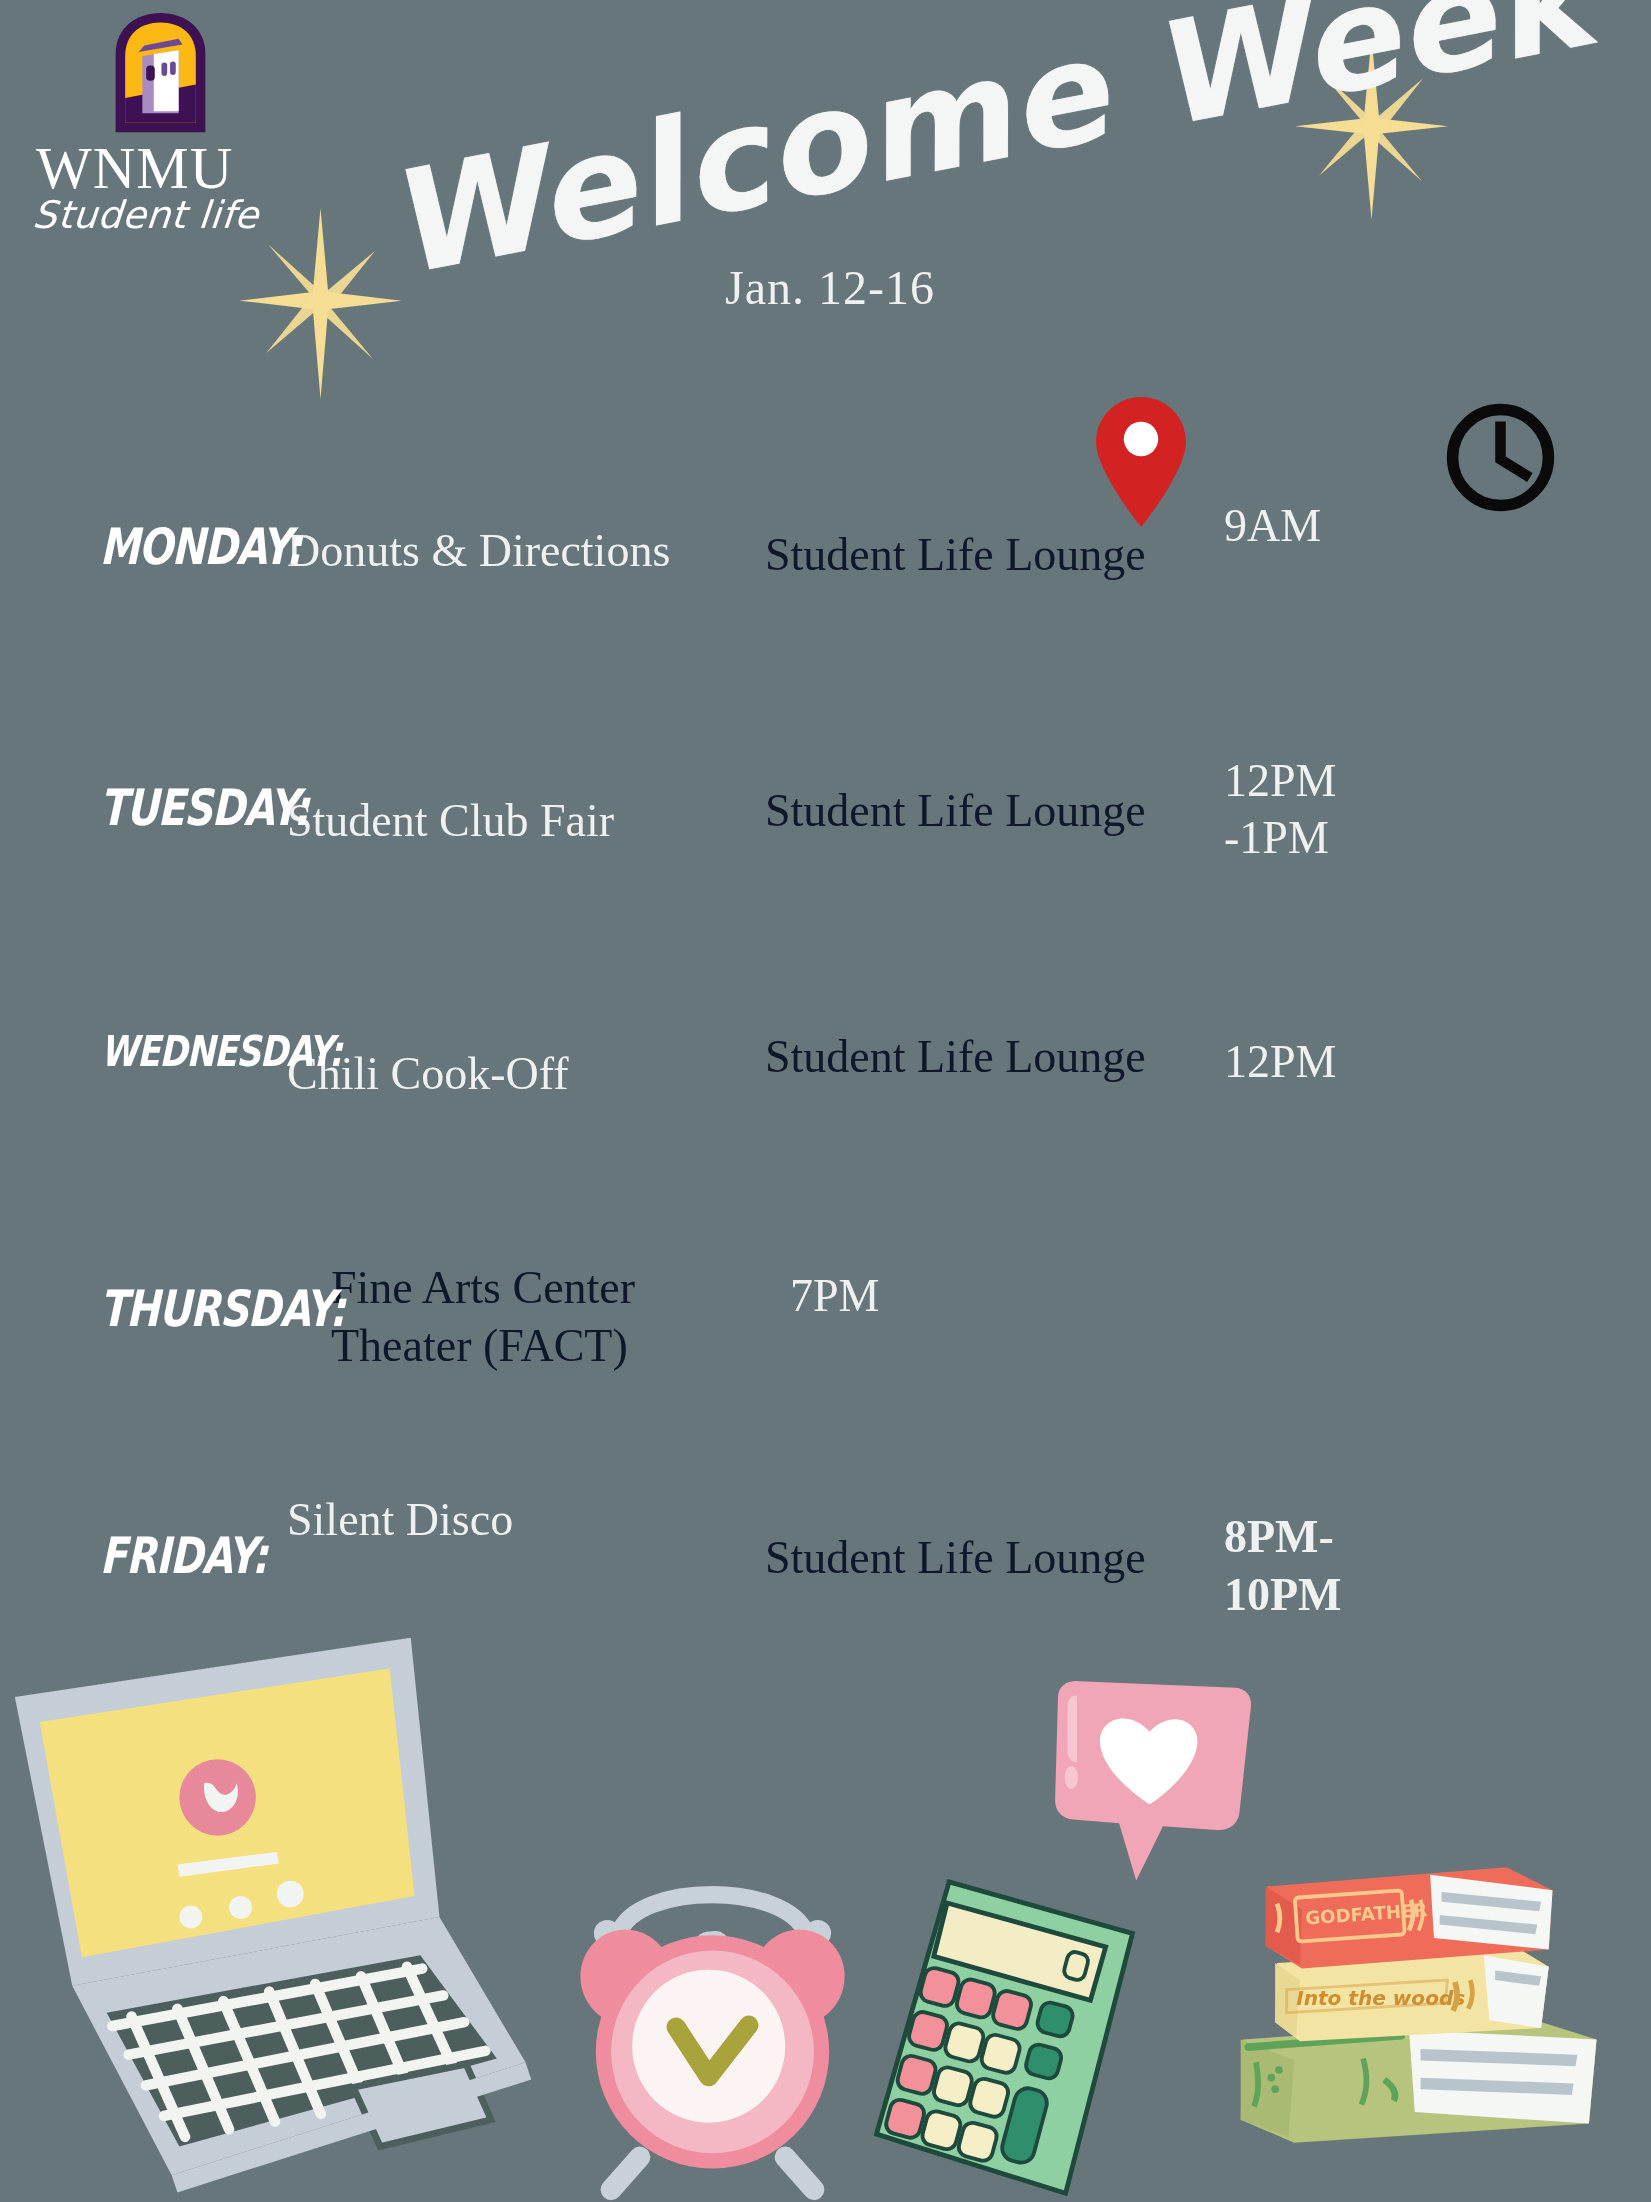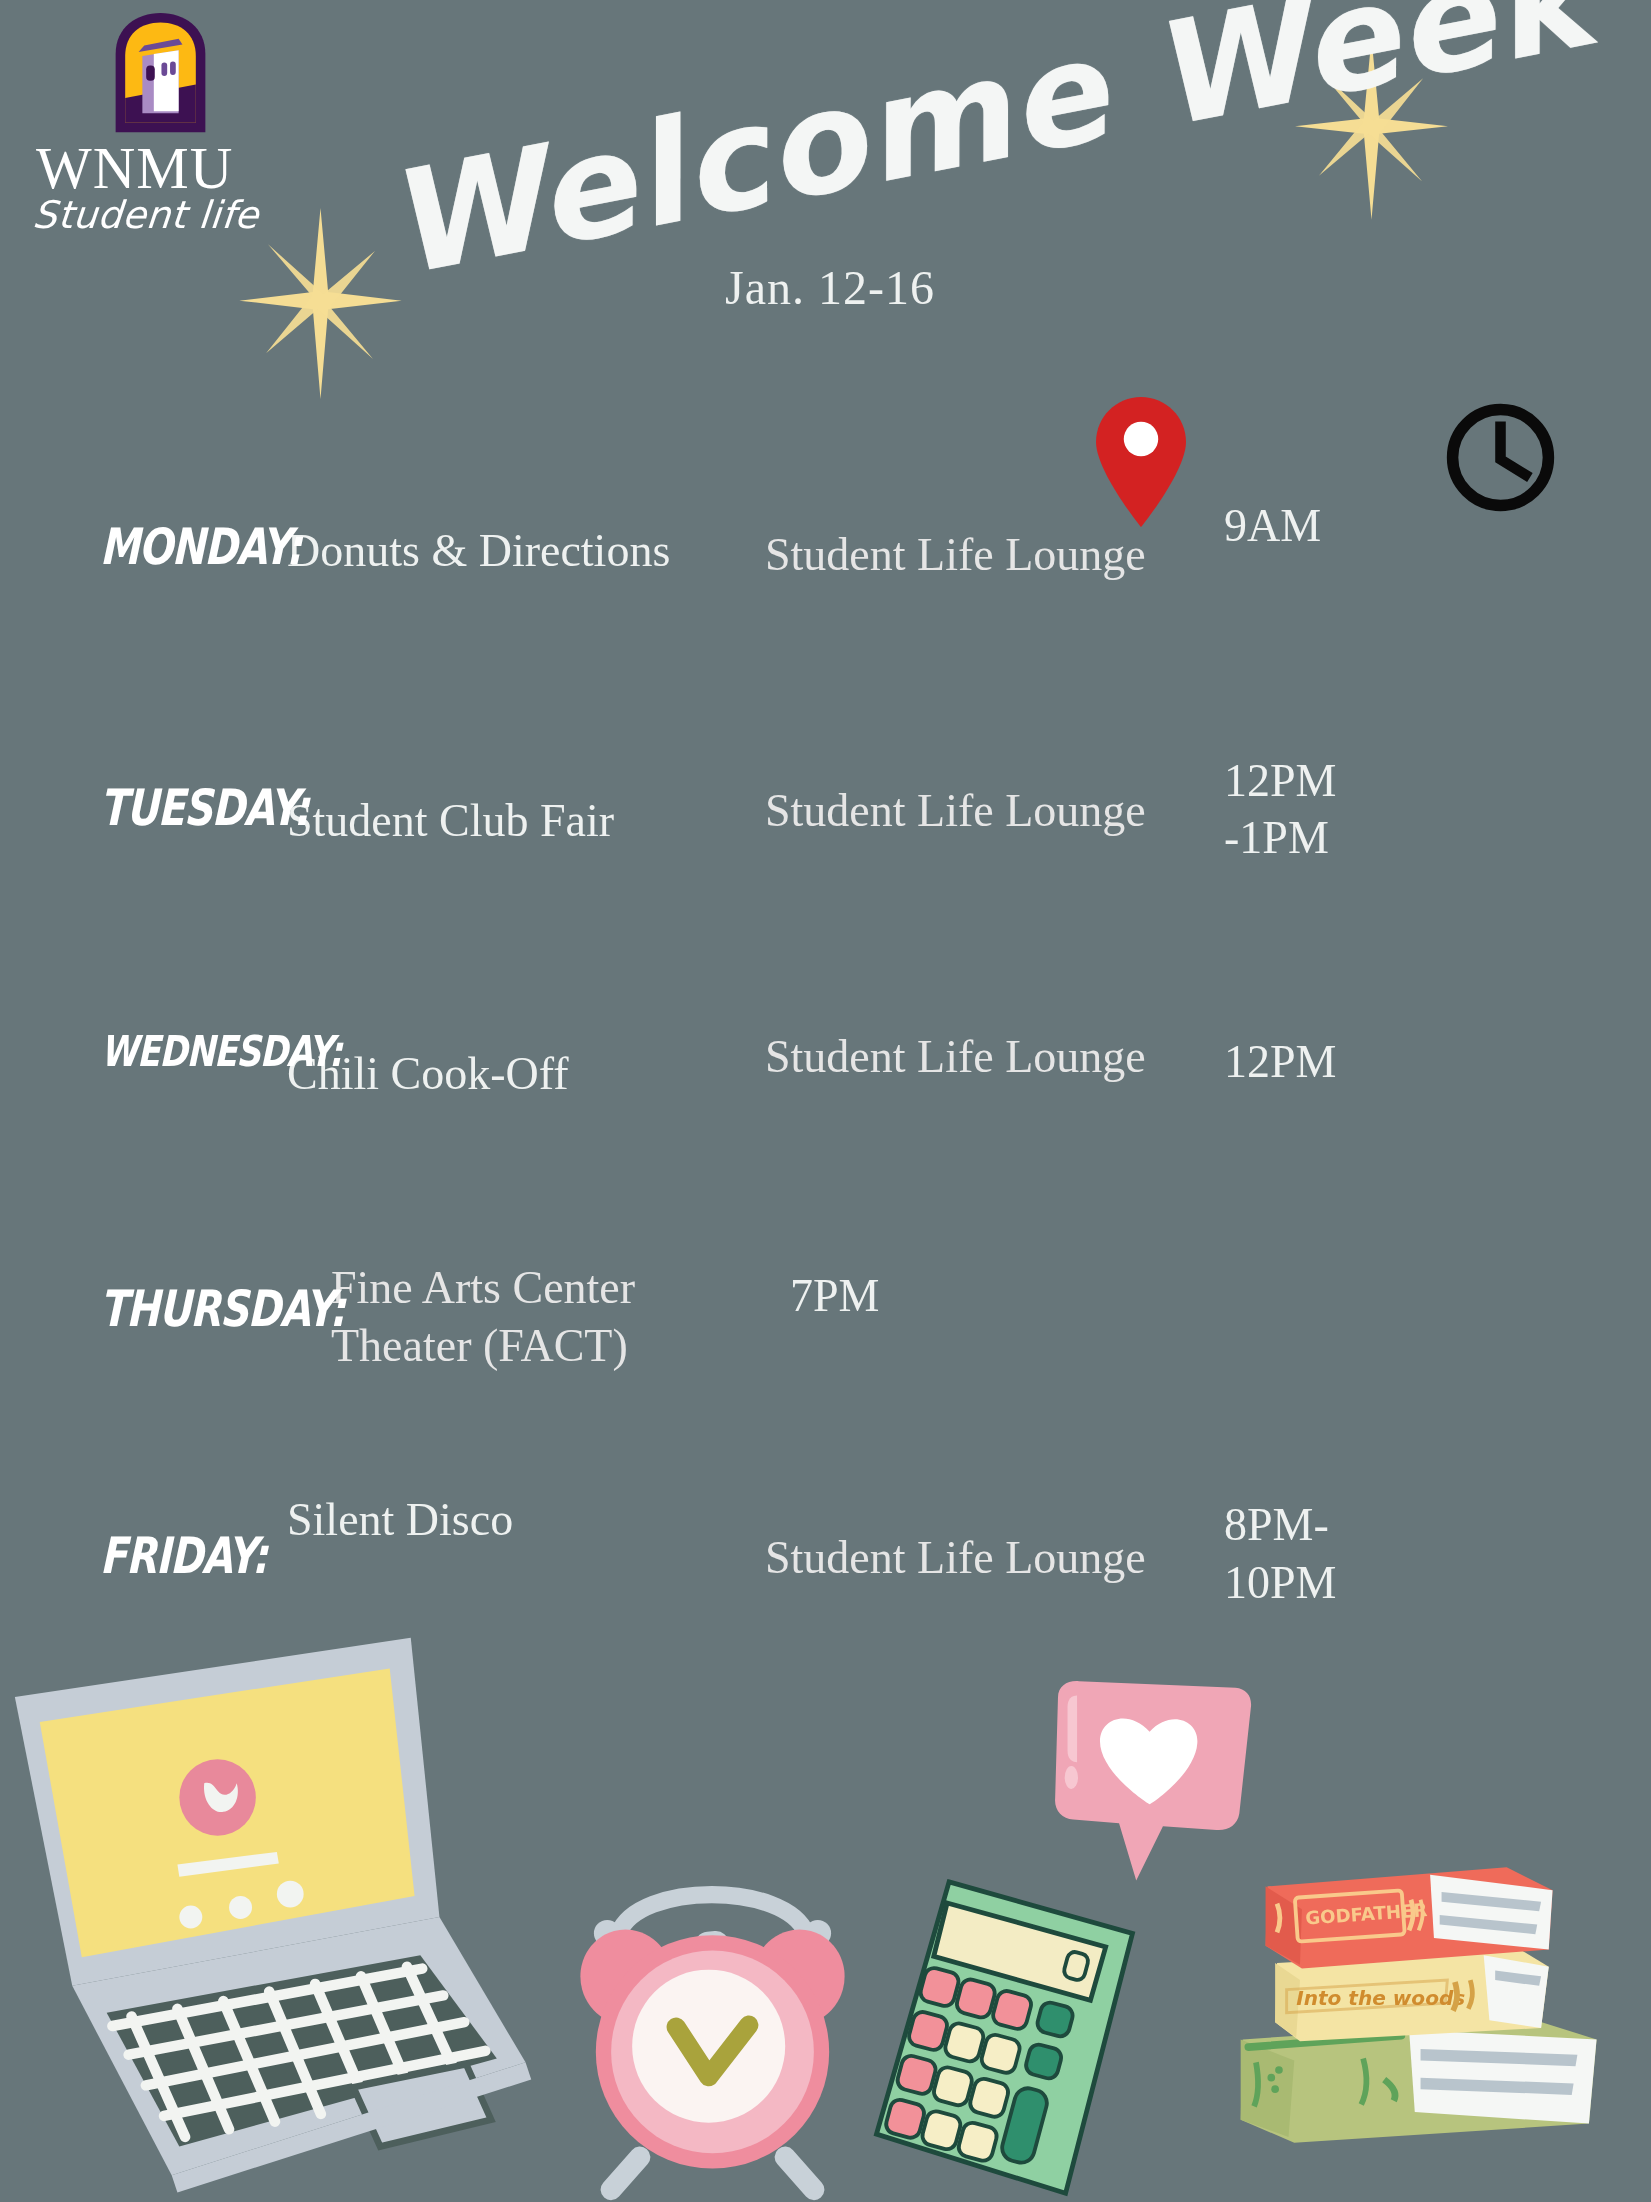--- a/index.html
+++ b/index.html
@@ -72,21 +72,21 @@
   }
   .c-day.small { font-size:34px; }
   .c-event {
     width:478px;
     font-family:"Liberation Serif", serif;
     font-size:46px; color:#eef1f0;
   }
   .c-place {
     width:459px;
     font-family:"Liberation Serif", serif;
-    font-size:46px; color:#e5e5e5;
+    font-size:46px; color:#0f172a;
     line-height:1.25;
   }
   .c-time {
     flex:1;
     font-family:"Liberation Serif", serif;
     font-size:46px; color:#eef1f0;
     line-height:1.25;
     text-align:left;
   }
 
@@ -107,21 +107,21 @@
   #row-wednesday .c-time  { margin-top:38px; }
 
   #row-thursday  .c-day   { margin-top:36px; }
   #row-thursday  .c-event { margin-top:38px; }
   #row-thursday  .c-place { margin-top:15.3px;margin-left:44px; }
   #row-thursday  .c-time  { margin-top:23px; }
 
   #row-friday    .c-day   { margin-top:34px; }
   #row-friday    .c-event { }
   #row-friday    .c-place { margin-top:36px; }
-  #row-friday    .c-time  { margin-top:3px; }
+  #row-friday    .c-time  { margin-top:15px;font-weight:bold; }
 
   
   .art { position:absolute; }
   #art-laptop     { left:-9.6px;  top:1630px; width:612px;  height:574px; }
   #art-alarmclock { left:569px;  top:1874px; width:287px;  height:329px; }
   #art-calculator { left:865px;  top:1878px; width:277px;  height:324px; }
   #art-heart      { left:1037px; top:1678px; width:229px;  height:220px; }
   #art-books      { left:1233px; top:1850px; width:421px;  height:353px; }
 </style>
 </head>

